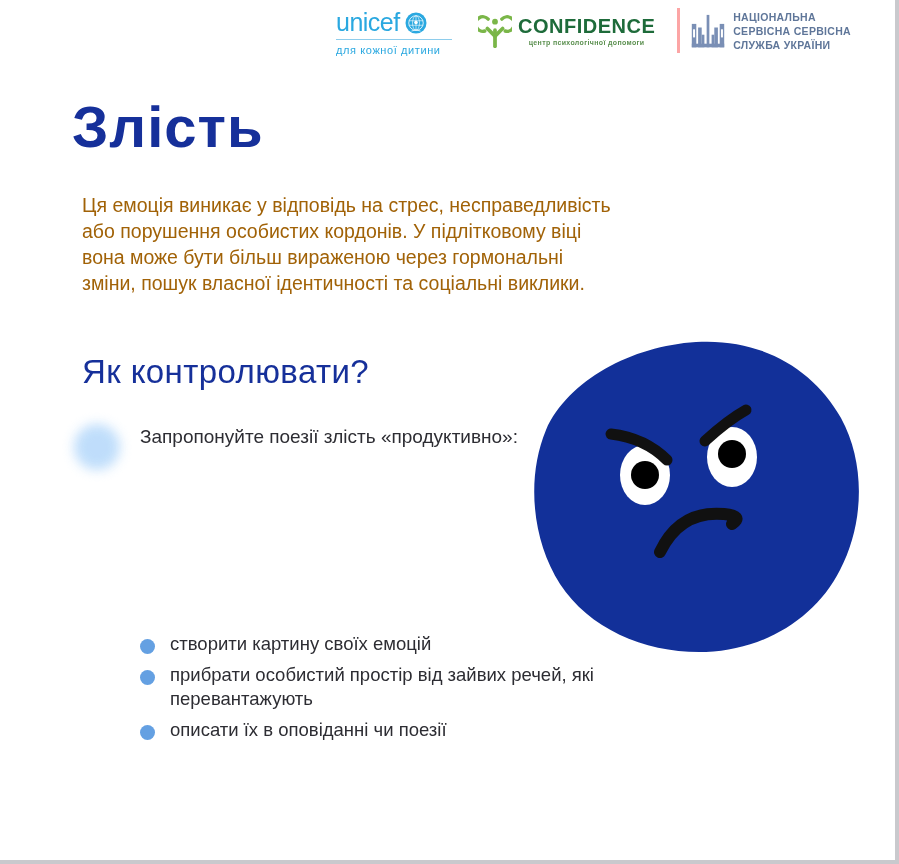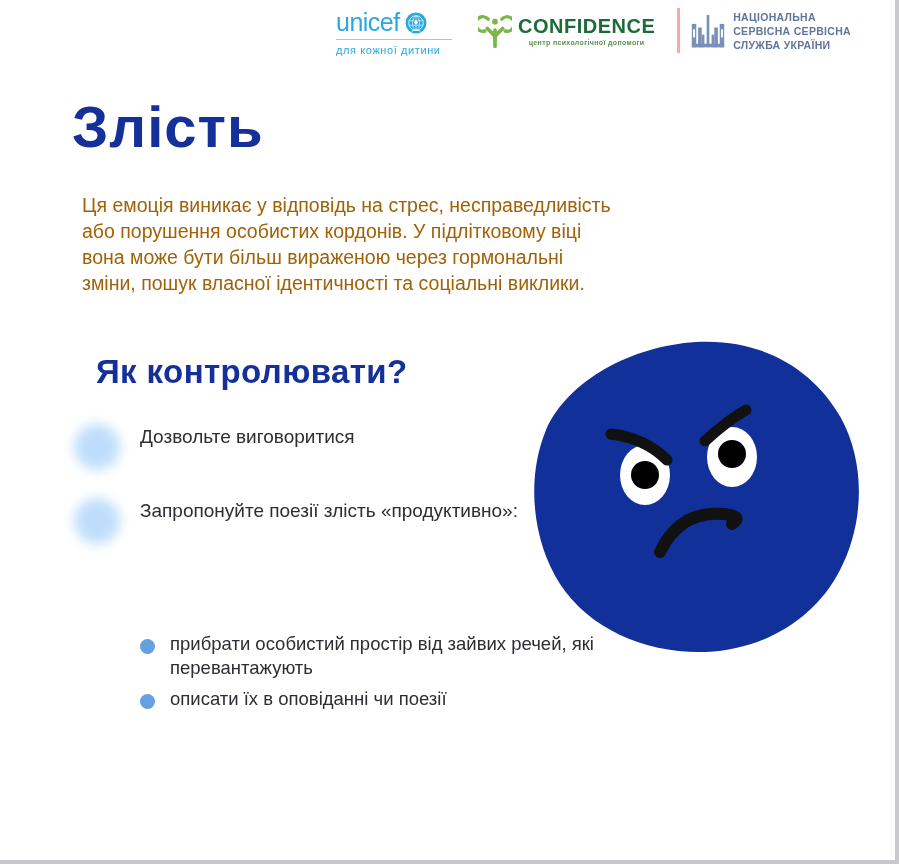--- a/index.html
+++ b/index.html
@@ -139,25 +139,24 @@
     width: 540px;
     font-size: 19.5px;
     color: #a16207;
     line-height: 1.33;
   }
   .subtitle {
     position: absolute;
     left: 82px;
     top: 355px;
     font-size: 33px;
-    font-weight: bold;
+    font-weight: normal;
     color: #16309a;
     letter-spacing: 0.4px;
     line-height: 1;
-    margin-left: 14px;
   }
 
   
   .bullets {
     position: absolute;
     left: 72px;
     top: 416px;
     width: 460px;
   }
   .bullet-row {
@@ -285,29 +284,29 @@
     </div>
   </div>
 
   <div class="title">Злість</div>
   <div class="intro">Ця емоція виникає у відповідь на стрес, несправедливість або порушення особистих кордонів. У підлітковому віці вона може бути більш вираженою через гормональні зміни, пошук власної ідентичності та соціальні виклики.</div>
   <div class="subtitle">Як контролювати?</div>
 
   <div class="bullets">
     <div class="bullet-row">
       <span class="blob-dot"></span>
-      <div class="bullet-text">Дозвольте виговоритися</div>
-    </div>
-    <div class="bullet-row">
-      <span class="blob-dot"></span>
       <div class="bullet-text">Запропонуйте поезії злість «продуктивно»:</div>
     </div>
   </div>
 
   <div class="sub-list">
+    <div class="sub-row">
+      <span class="sub-dot"></span>
+      <div class="sub-text">створити картину своїх емоцій</div>
+    </div>
     <div class="sub-row">
       <span class="sub-dot"></span>
       <div class="sub-text">прибрати особистий простір від зайвих речей, які перевантажують</div>
     </div>
     <div class="sub-row">
       <span class="sub-dot"></span>
       <div class="sub-text">описати їх в оповіданні чи поезії</div>
     </div>
   </div>
 

